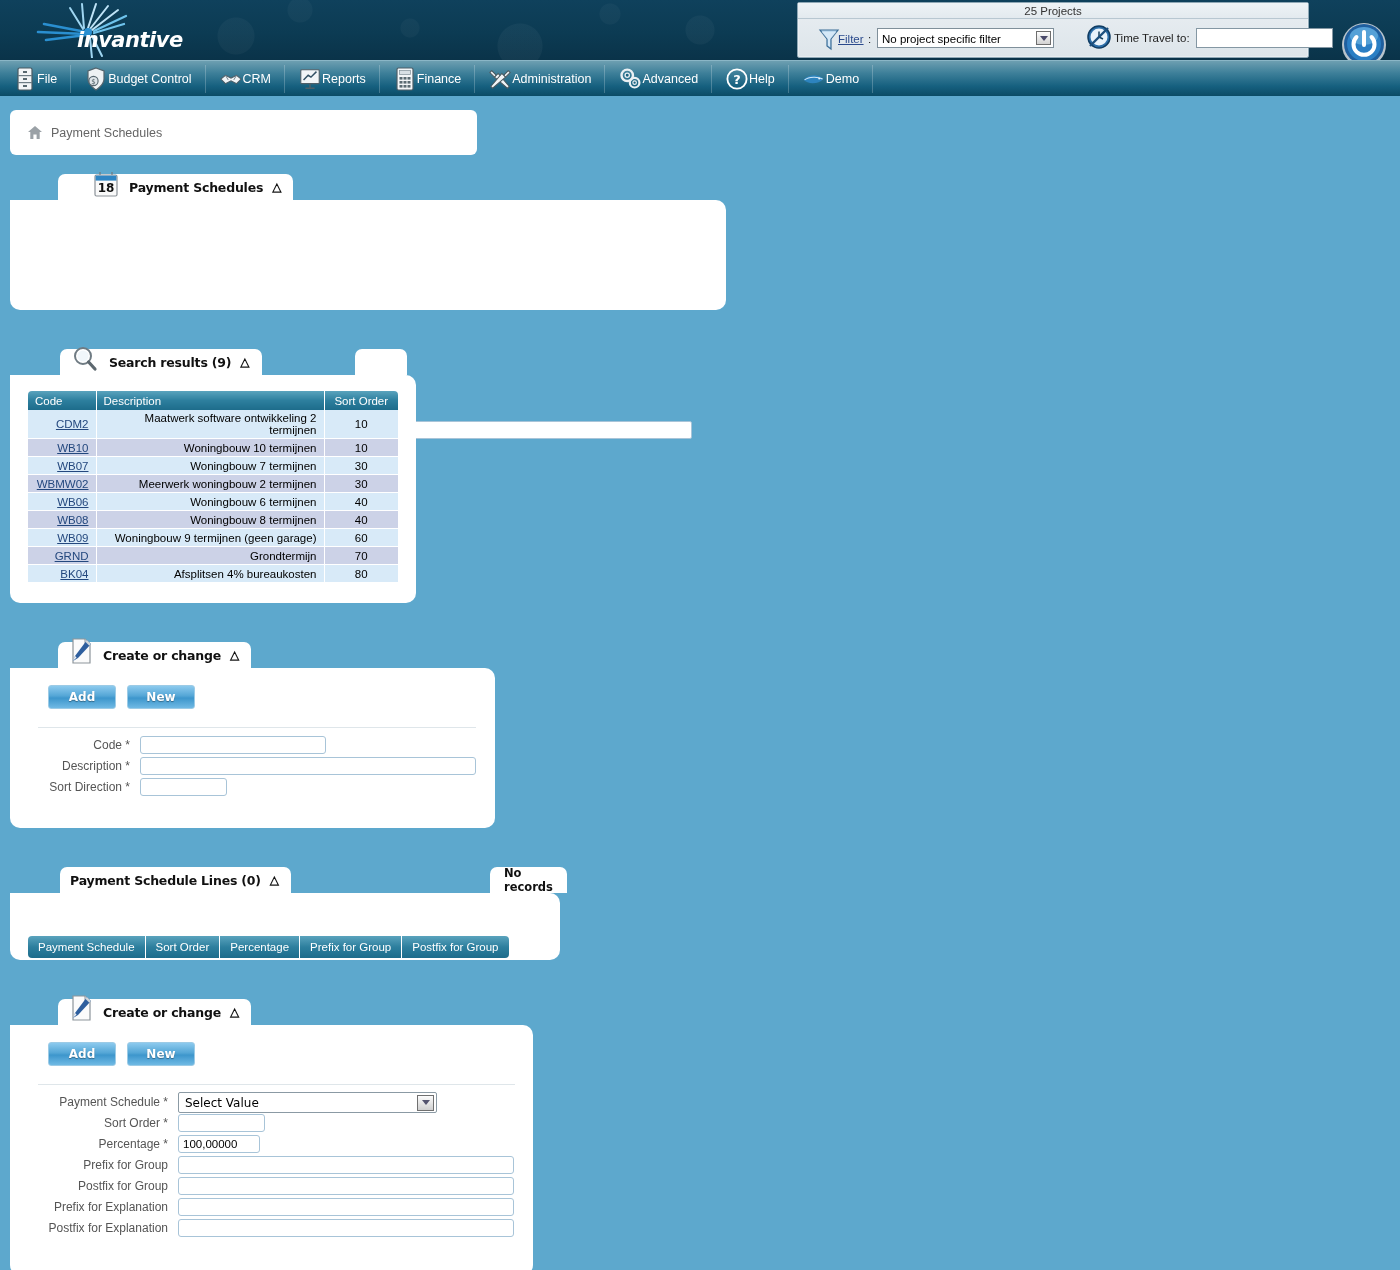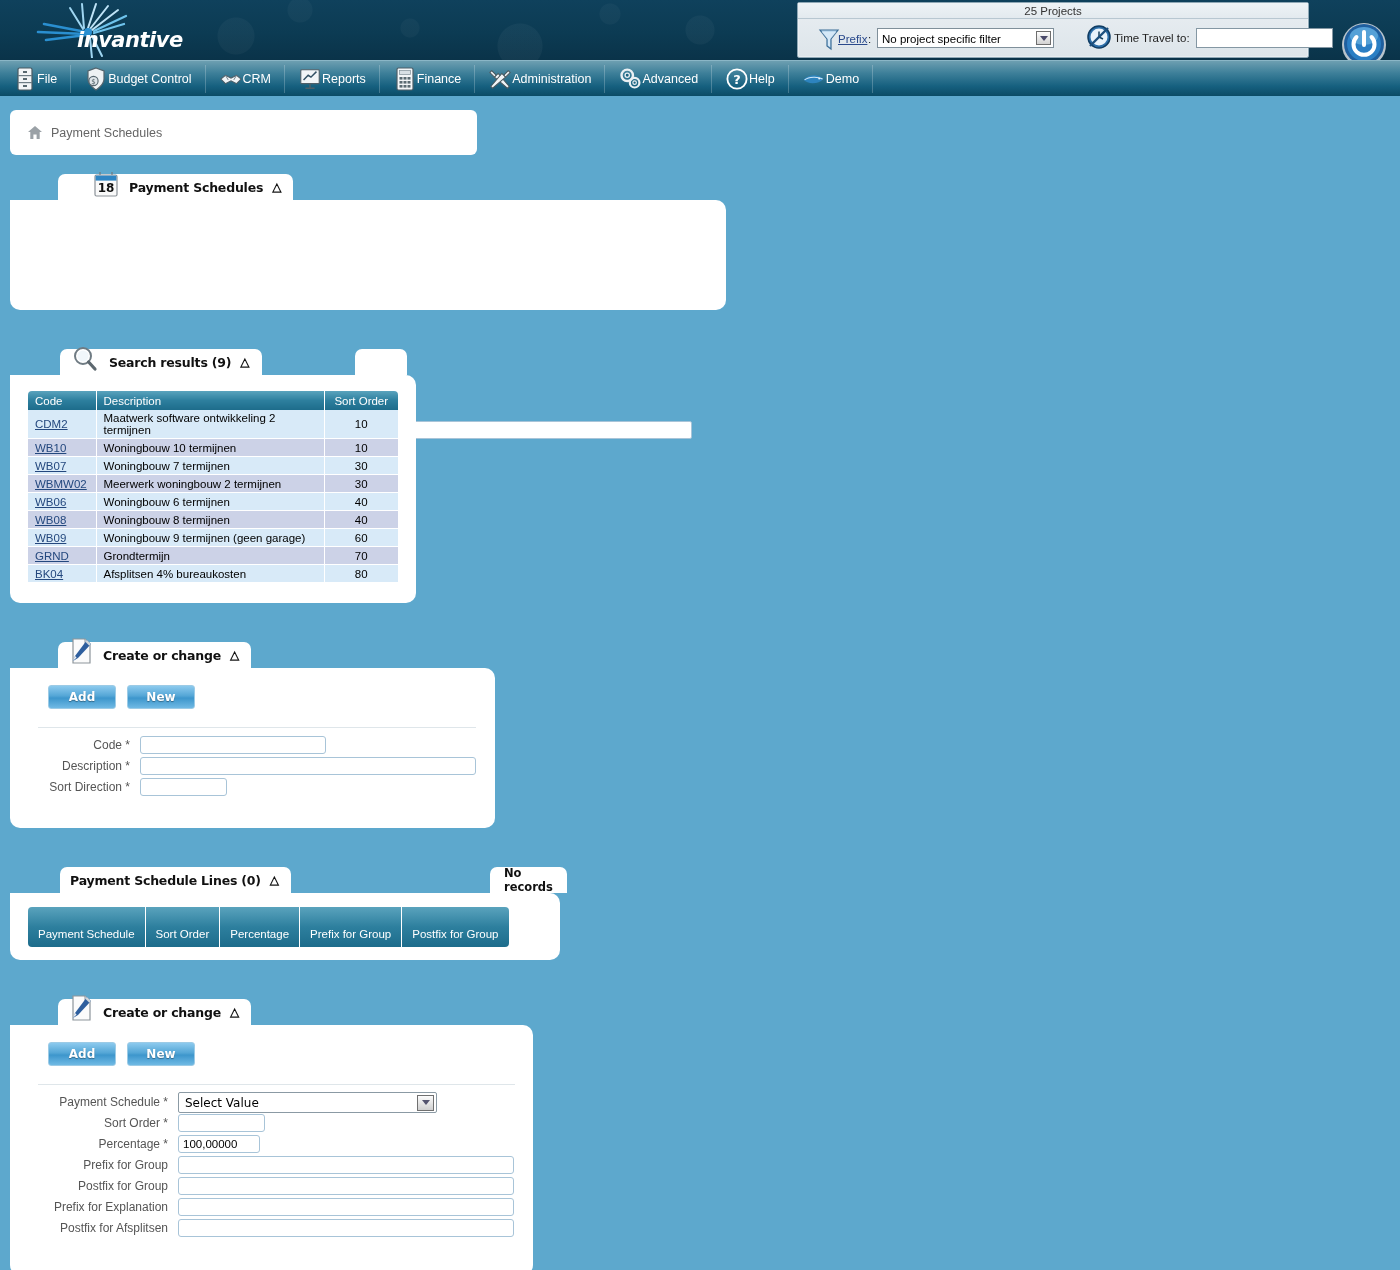--- a/index.html
+++ b/index.html
@@ -159,43 +159,43 @@
   table.grid { border-collapse:collapse; position:absolute; left:18px; top:16px; }
   table.grid th {
     background:linear-gradient(180deg,#5aa3bd 0%, #2d7f9e 50%, #1d6c8b 100%);
     color:#fff; font-size:11.5px; font-weight:normal; text-align:left;
     padding:3px 7px; border-right:1px solid #fff; height:19px;
   }
   table.grid th:first-child { border-radius:4px 0 0 0; }
   table.grid th:last-child { border-right:0; border-radius:0 4px 0 0; text-align:center; }
   table.grid td {
     font-size:11.5px; color:#000; padding:2px 7px; height:18px;
-    border-right:1px solid #fff; border-bottom:1px solid #fff;
+    border-right:1px solid #fff; border-bottom:1px solid #fff;text-align:right;
   }
   table.grid td:last-child { border-right:0; text-align:center; }
   table.grid tr.odd td { background:#d8eaf8; }
   table.grid tr.even td { background:#ccd2e7; }
   table.grid td a { color:#24487e; text-decoration:underline; cursor:pointer; }
 
   
   #createPanel1 { left:10px; top:668px; width:485px; height:160px; }
   .hr { position:absolute; height:1px; background:#dfe6ea; }
   .tbox2 { position:absolute; border:1px solid #a8c4d8; background:#fff;
      border-radius:3px; height:18px; }
   .tbox2 input { border:0;outline:0;width:100%;height:100%;padding:0 4px;font-size:11.5px;
      font-family:"Liberation Sans", sans-serif; background:transparent; }
   .flabel { position:absolute; font-size:12px; color:#555; text-align:right; }
 
   
   #linesPanel { left:10px; top:893px; width:550px; height:67px; }
   .colhdr-row { position:absolute; left:18px; top:14px; display:flex; }
   .colhdr {
     background:linear-gradient(180deg,#5aa3bd 0%, #2d7f9e 50%, #1d6c8b 100%);
-    color:#fff; font-size:11.5px; padding:20px 10px; height:22px; line-height:14px;
-    border-right:1px solid #fff; white-space:nowrap;
+    color:#fff; font-size:11.5px; padding:4px 10px; height:22px; line-height:14px;
+    border-right:1px solid #fff; white-space:nowrap;margin-top:29px;
   }
   .colhdr:first-child { border-radius:4px 0 0 4px; }
   .colhdr:last-child { border-right:0; border-radius:0 4px 4px 0; }
   .norec-tab {
     position:absolute; bottom:0; height:26px; background:#fff;
     border-radius:7px 7px 0 0; display:flex; align-items:center;
     justify-content:center; padding:0 14px;
   }
   .norec-tab span { font-size:11.5px; font-weight:bold; color:#111;
     font-family:"DejaVu Sans", sans-serif; }
@@ -237,21 +237,21 @@
   </div>
 </div>
 
 <div id="filterbox">
   <div class="projects">25 Projects</div>
   <div class="row">
     <svg class="funnel" viewBox="0 0 22 24">
       <path d="M2 3 L20 3 L13 12 L13 22 L9 19 L9 12 Z" fill="#bcd9ef" stroke="#3a6c96" stroke-width="1.2"></path>
       <path d="M3.5 5 L18.5 5 L12 12.5 L12 19.5 L10 18.3 L10 12.5 Z" fill="#e6f2fb" opacity="0.6"></path>
     </svg>
-    <span class="filter-label">Prefix</span>
+    <span class="filter-label">Filter</span>
     <span class="filter-colon">:</span>
     <div class="sel-wrap">
       <div class="txt">No project specific filter</div>
       <div class="sel-arrow">
           <i></i>
         </div>
     </div>
     <svg class="clock-ico" viewBox="0 0 26 26">
       <circle cx="13" cy="13" r="11" fill="#2c6ea8" stroke="#0f3c63" stroke-width="1.5"></circle>
       <circle cx="13" cy="13" r="8.5" fill="#e9f3fb"></circle>
@@ -594,17 +594,17 @@
   <span class="flabel" style="left:10px; top:154px; width:148px;">Postfix for Group</span>
   <div class="tbox2" style="left:168px; top:152px; width:336px;">
     <input type="text" value="" style="">
   </div>
 
   <span class="flabel" style="left:10px; top:175px; width:148px;">Prefix for Explanation</span>
   <div class="tbox2" style="left:168px; top:173px; width:336px;">
     <input type="text" value="" style="">
   </div>
 
-  <span class="flabel" style="left:10px; top:196px; width:148px;">Postfix for Afsplitsen</span>
+  <span class="flabel" style="left:10px; top:196px; width:148px;">Postfix for Explanation</span>
   <div class="tbox2" style="left:168px; top:194px; width:336px;">
     <input type="text" value="" style="">
   </div>
 </div>
 
 </body></html>

